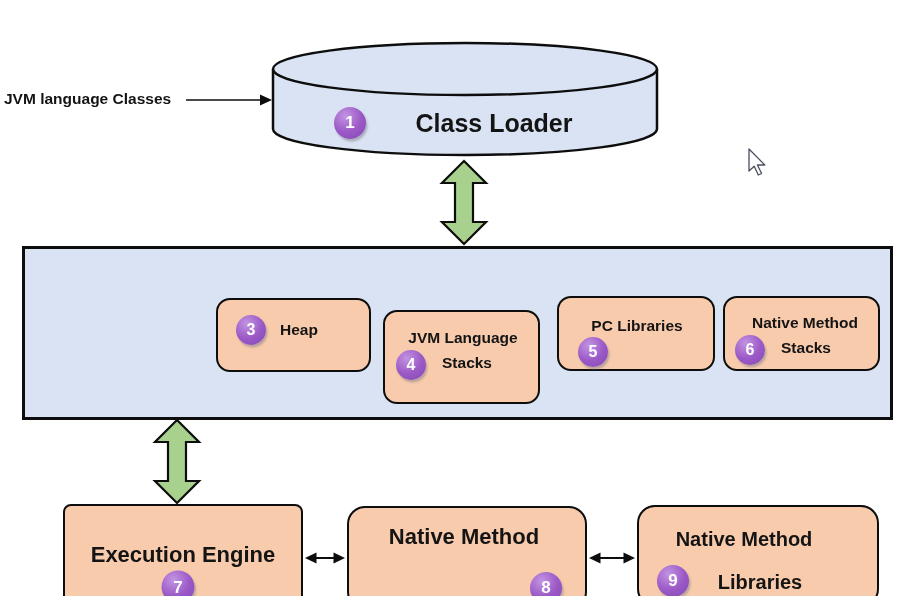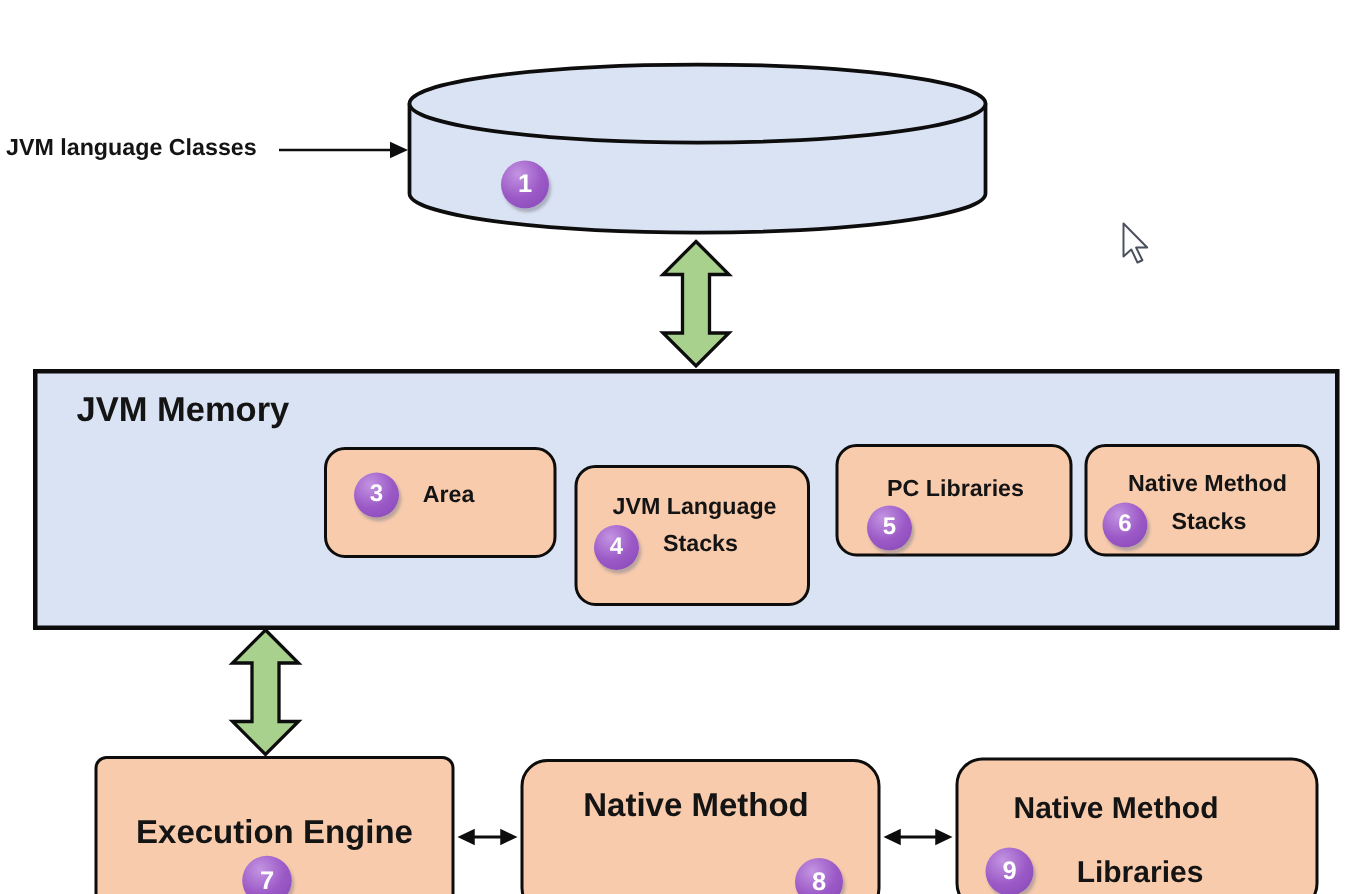--- a/index.html
+++ b/index.html
@@ -65,28 +65,28 @@
     <g>
       <line x1="597" y1="530" x2="627" y2="530" style="stroke:var(--outline,#0d0d0d);stroke-width:2"></line>
       <polygon points="589,530 600.5,524.5 600.5,535.5" style="fill:var(--outline,#0d0d0d)"></polygon>
       <polygon points="635,530 623.5,524.5 623.5,535.5" style="fill:var(--outline,#0d0d0d)"></polygon>
     </g>
   </svg>
 
   <span class="la s15" style="left:4px;top:71px">JVM language Classes</span>
 
   <span class="badge b32" style="left:350px;top:95px">1</span>
+  <span class="lbl s25" style="left:494px;top:96px">Class Loader</span>
 
   <div class="mem">
-    <span class="la s23" style="left:26px;top:24px">JVM Memory</span>
 
 
     <div class="obox" style="left:191px;top:49px;width:155px;height:74px">
       <span class="badge b30" style="left:33px;top:30px">3</span>
-      <span class="lbl s15" style="left:81px;top:30px">Area</span>
+      <span class="lbl s15" style="left:81px;top:30px">Heap</span>
     </div>
 
     <div class="obox" style="left:358px;top:61px;width:157px;height:94px">
       <span class="lbl s15" style="left:78px;top:26px">JVM Language</span>
       <span class="badge b30" style="left:26px;top:53px">4</span>
       <span class="lbl s15" style="left:82px;top:51px">Stacks</span>
     </div>
 
     <div class="obox" style="left:532px;top:47px;width:158px;height:75px">
       <span class="lbl s15" style="left:78px;top:28px">PC Libraries</span>

